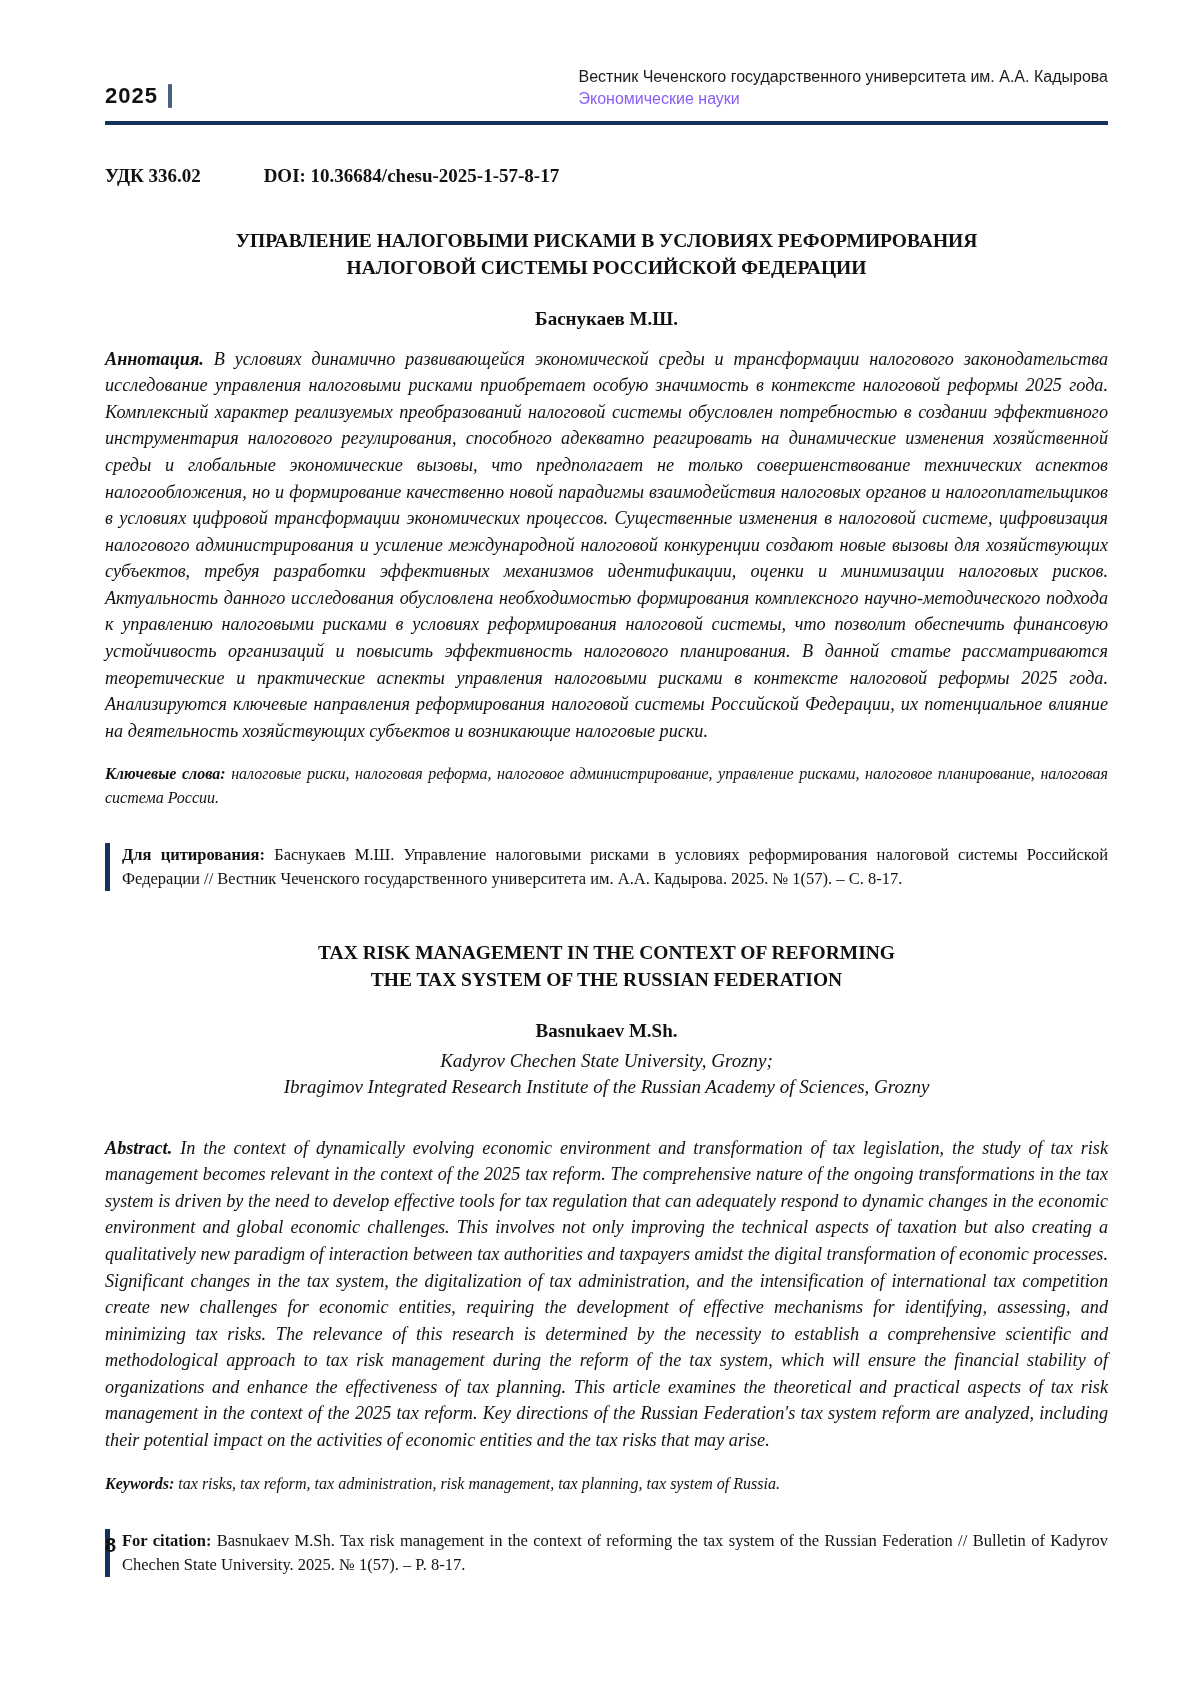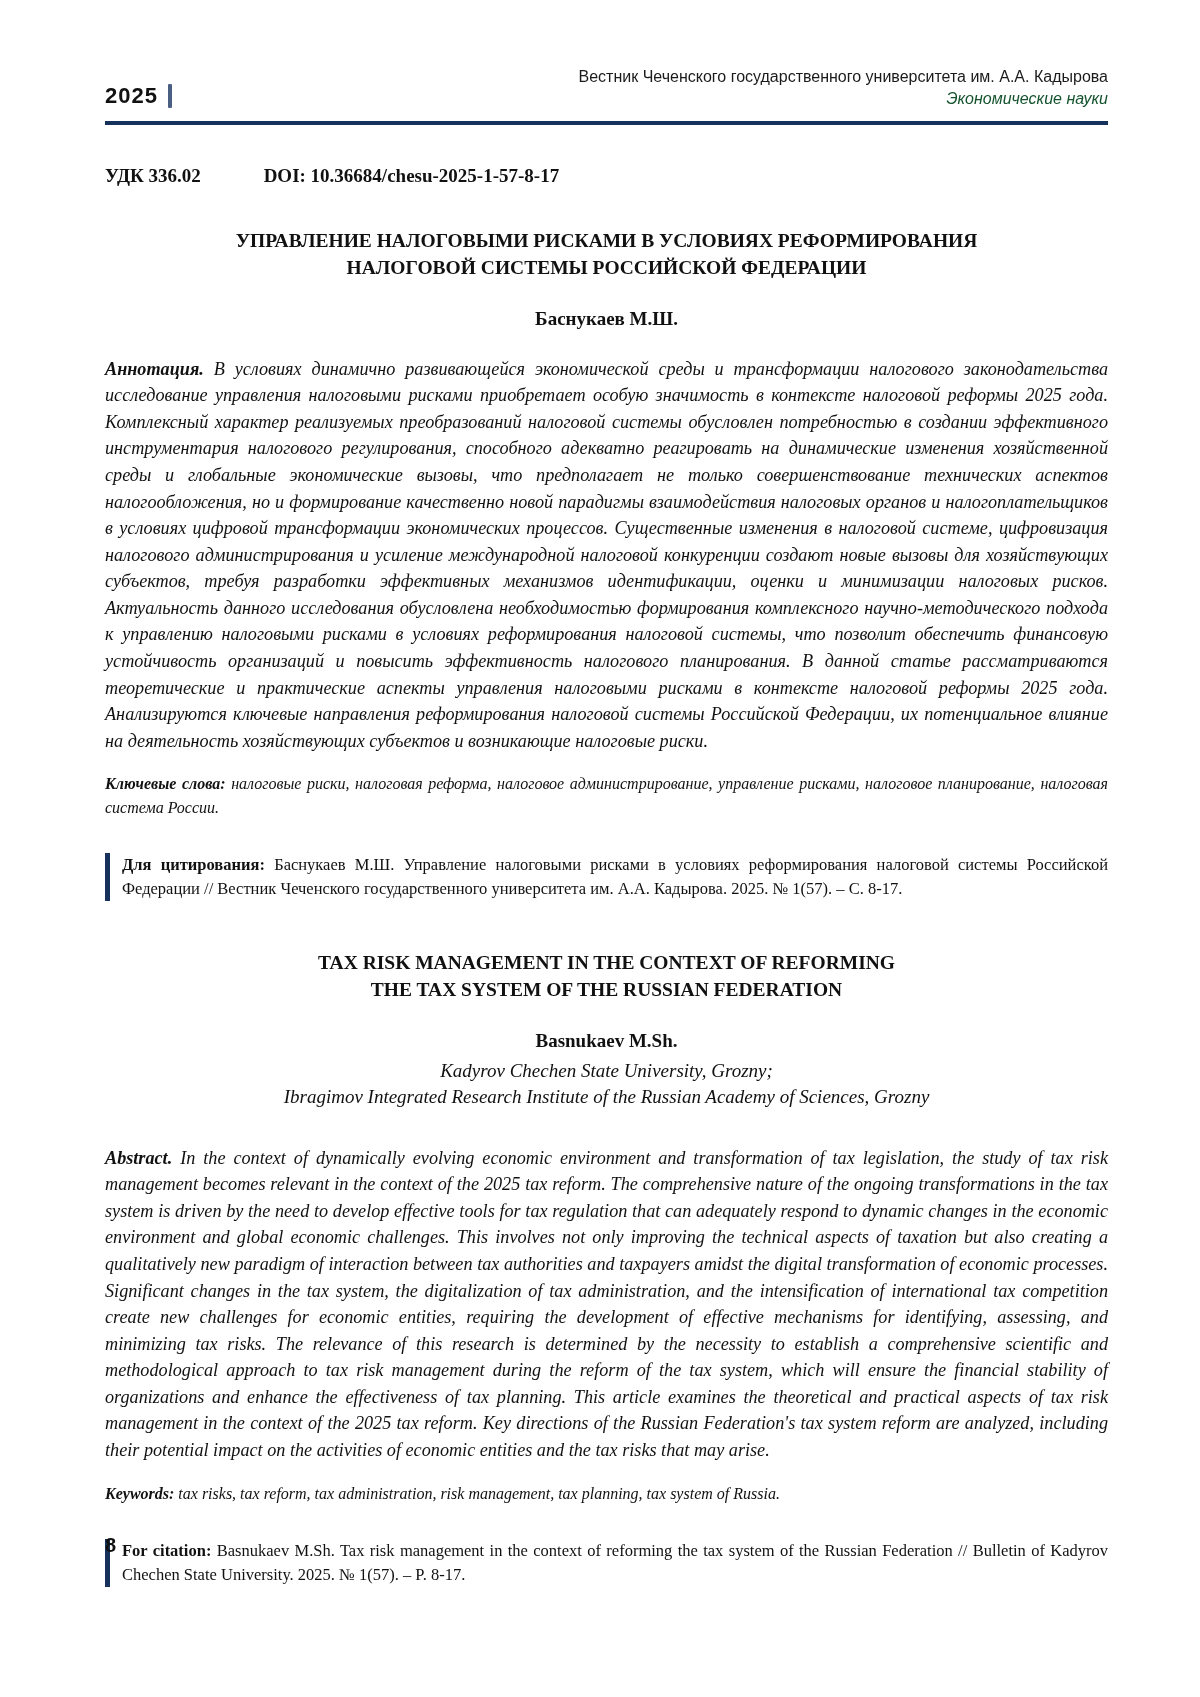--- a/index.html
+++ b/index.html
@@ -35,29 +35,28 @@
     font-size: 22px;
     letter-spacing: 1px;
   }
   .year-divider {
     width: 4px;
     height: 24px;
     background: #4a5f82;
     border-radius: 1px;
   }
   .header-right {
-    text-align: right;
+    text-align: left;
     font-family: "Liberation Sans", "DejaVu Sans", sans-serif;
     font-size: 16px;
     line-height: 1.35;
     color: #1b1b1b;
   }
   .header-right .section {
-    font-style: italic;
-    color: #14532d;
+    color: #8b5cf6;
   }
   .header-rule {
     margin-top: 12px;
     height: 4px;
     background: #16325c;
   }
   
   .meta-row {
     margin-top: 40px;
     font-weight: bold;
@@ -80,21 +79,21 @@
   }
   .affiliations {
     margin-top: 6px;
     text-align: center;
     font-style: italic;
     font-size: 19px;
     line-height: 1.4;
   }
   
   .abstract {
-    margin-top: 26px;
+    margin-top: 16px;
     font-style: italic;
     font-size: 18.2px;
     line-height: 1.46;
     text-align: justify;
   }
   .abstract b { font-weight: bold; }
   .keywords {
     font-style: italic;
     font-size: 16px;
     line-height: 1.46;

